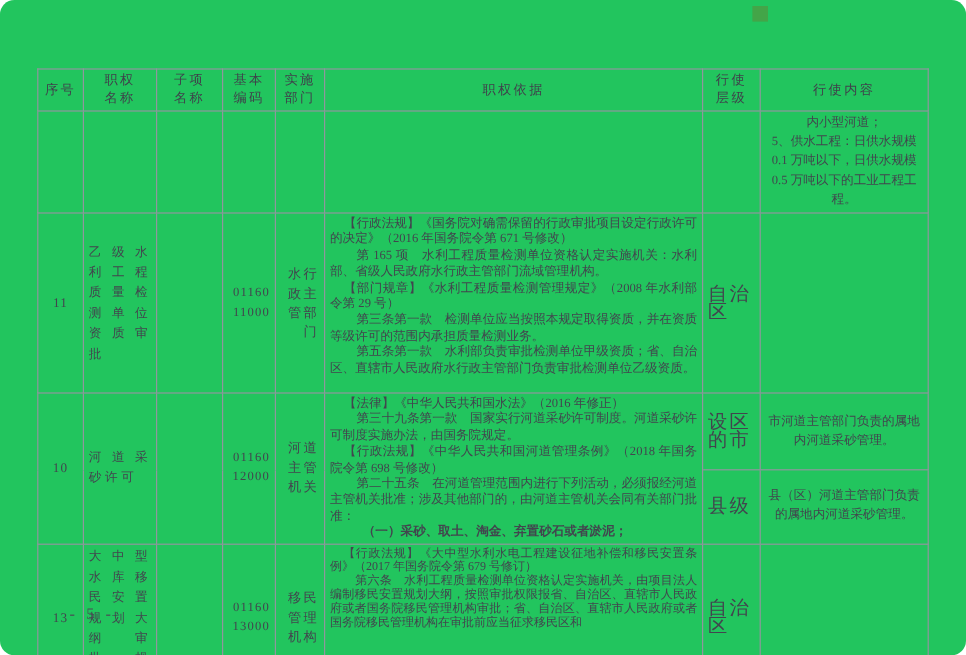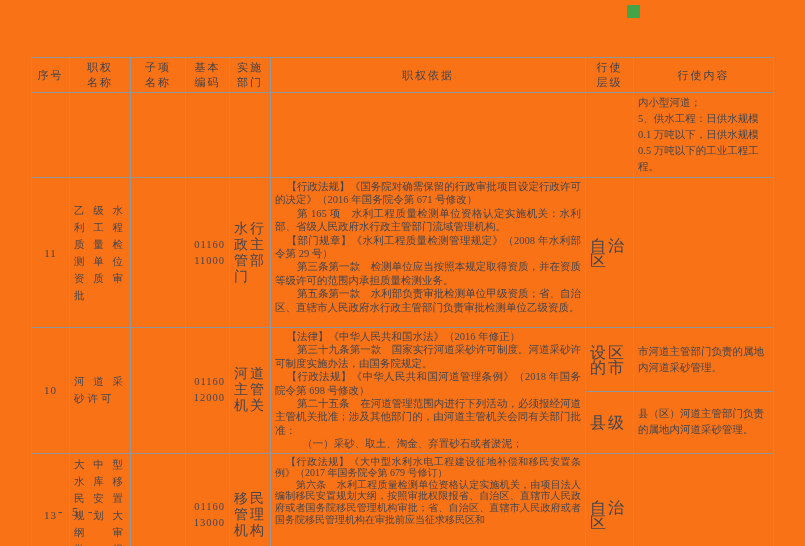--- a/index.html
+++ b/index.html
@@ -1,19 +1,20 @@
 <!DOCTYPE html>
 <html><head>
 <meta charset="utf-8">
 <style>
   html,body{margin:0;padding:0;background:#ffffff;}
   .page{
-    position:relative;width:805px;height:546px;background:#f97316;
+    position:relative;width:805px;height:546px;background:#22c55e;
     font-family:"Liberation Serif","DejaVu Serif",serif;color:#42454e;
     overflow:hidden;
+    border-radius:12px;
   }
   .scan-marker{position:absolute;left:627px;top:5px;width:13px;height:13px;background:#43a548;}
   table.gov{
     position:absolute;left:31px;top:57px;width:742px;
     border-collapse:collapse;table-layout:fixed;
   }
   table.gov th, table.gov td{
     border:1px solid #8f979d;overflow:hidden;padding:2px 4px;
     font-weight:normal;
   }
@@ -31,35 +32,35 @@
   td.c-name{
     vertical-align:middle;font-size:10.5px;letter-spacing:3px;
     line-height:17px;padding:4px 5px 4px 7px;text-align:justify;
   }
   td.c-sub{vertical-align:middle;}
   td.c-code{
     text-align:right;vertical-align:middle;white-space:pre-line;
     font-size:10.5px;letter-spacing:1px;line-height:16px;
   }
   td.c-dept{
-    text-align:left;vertical-align:middle;font-size:14px;
+    text-align:right;vertical-align:middle;font-size:11px;
     letter-spacing:2px;line-height:16px;padding:2px 3px;
   }
   td.c-basis{vertical-align:top;font-size:10.5px;line-height:13.4px;padding:3px 6px 2px 7px;}
   td.c-basis p{margin:0;text-align:justify;}
   td.c-basis p.p-bracket{text-indent:1.1em;}
   td.c-basis p.p-clause{text-indent:2.1em;}
-  td.c-basis p.p-item{text-indent:2.6em;}
+  td.c-basis p.p-item{text-indent:2.6em;font-weight:bold;}
   tr.h-row13 td.c-basis{font-size:10px;line-height:11.6px;padding-top:2px;}
   td.c-level{
     text-align:left;vertical-align:middle;font-size:16px;
     letter-spacing:2px;line-height:15px;padding:2px 2px;
   }
   td.c-content{vertical-align:middle;font-size:10.5px;line-height:16px;padding:3px 4px 3px 6px;}
-  td.c-content p{margin:0;}
+  td.c-content p{margin:0;text-align:center;}
   td.c-content-top{vertical-align:top;padding-top:4px;}
   .page-num{
     position:absolute;left:58px;top:504px;font-size:13.5px;
     letter-spacing:3px;color:#4a4d55;
   }
 </style>
 </head>
 <body>
 
 <div class="page">

